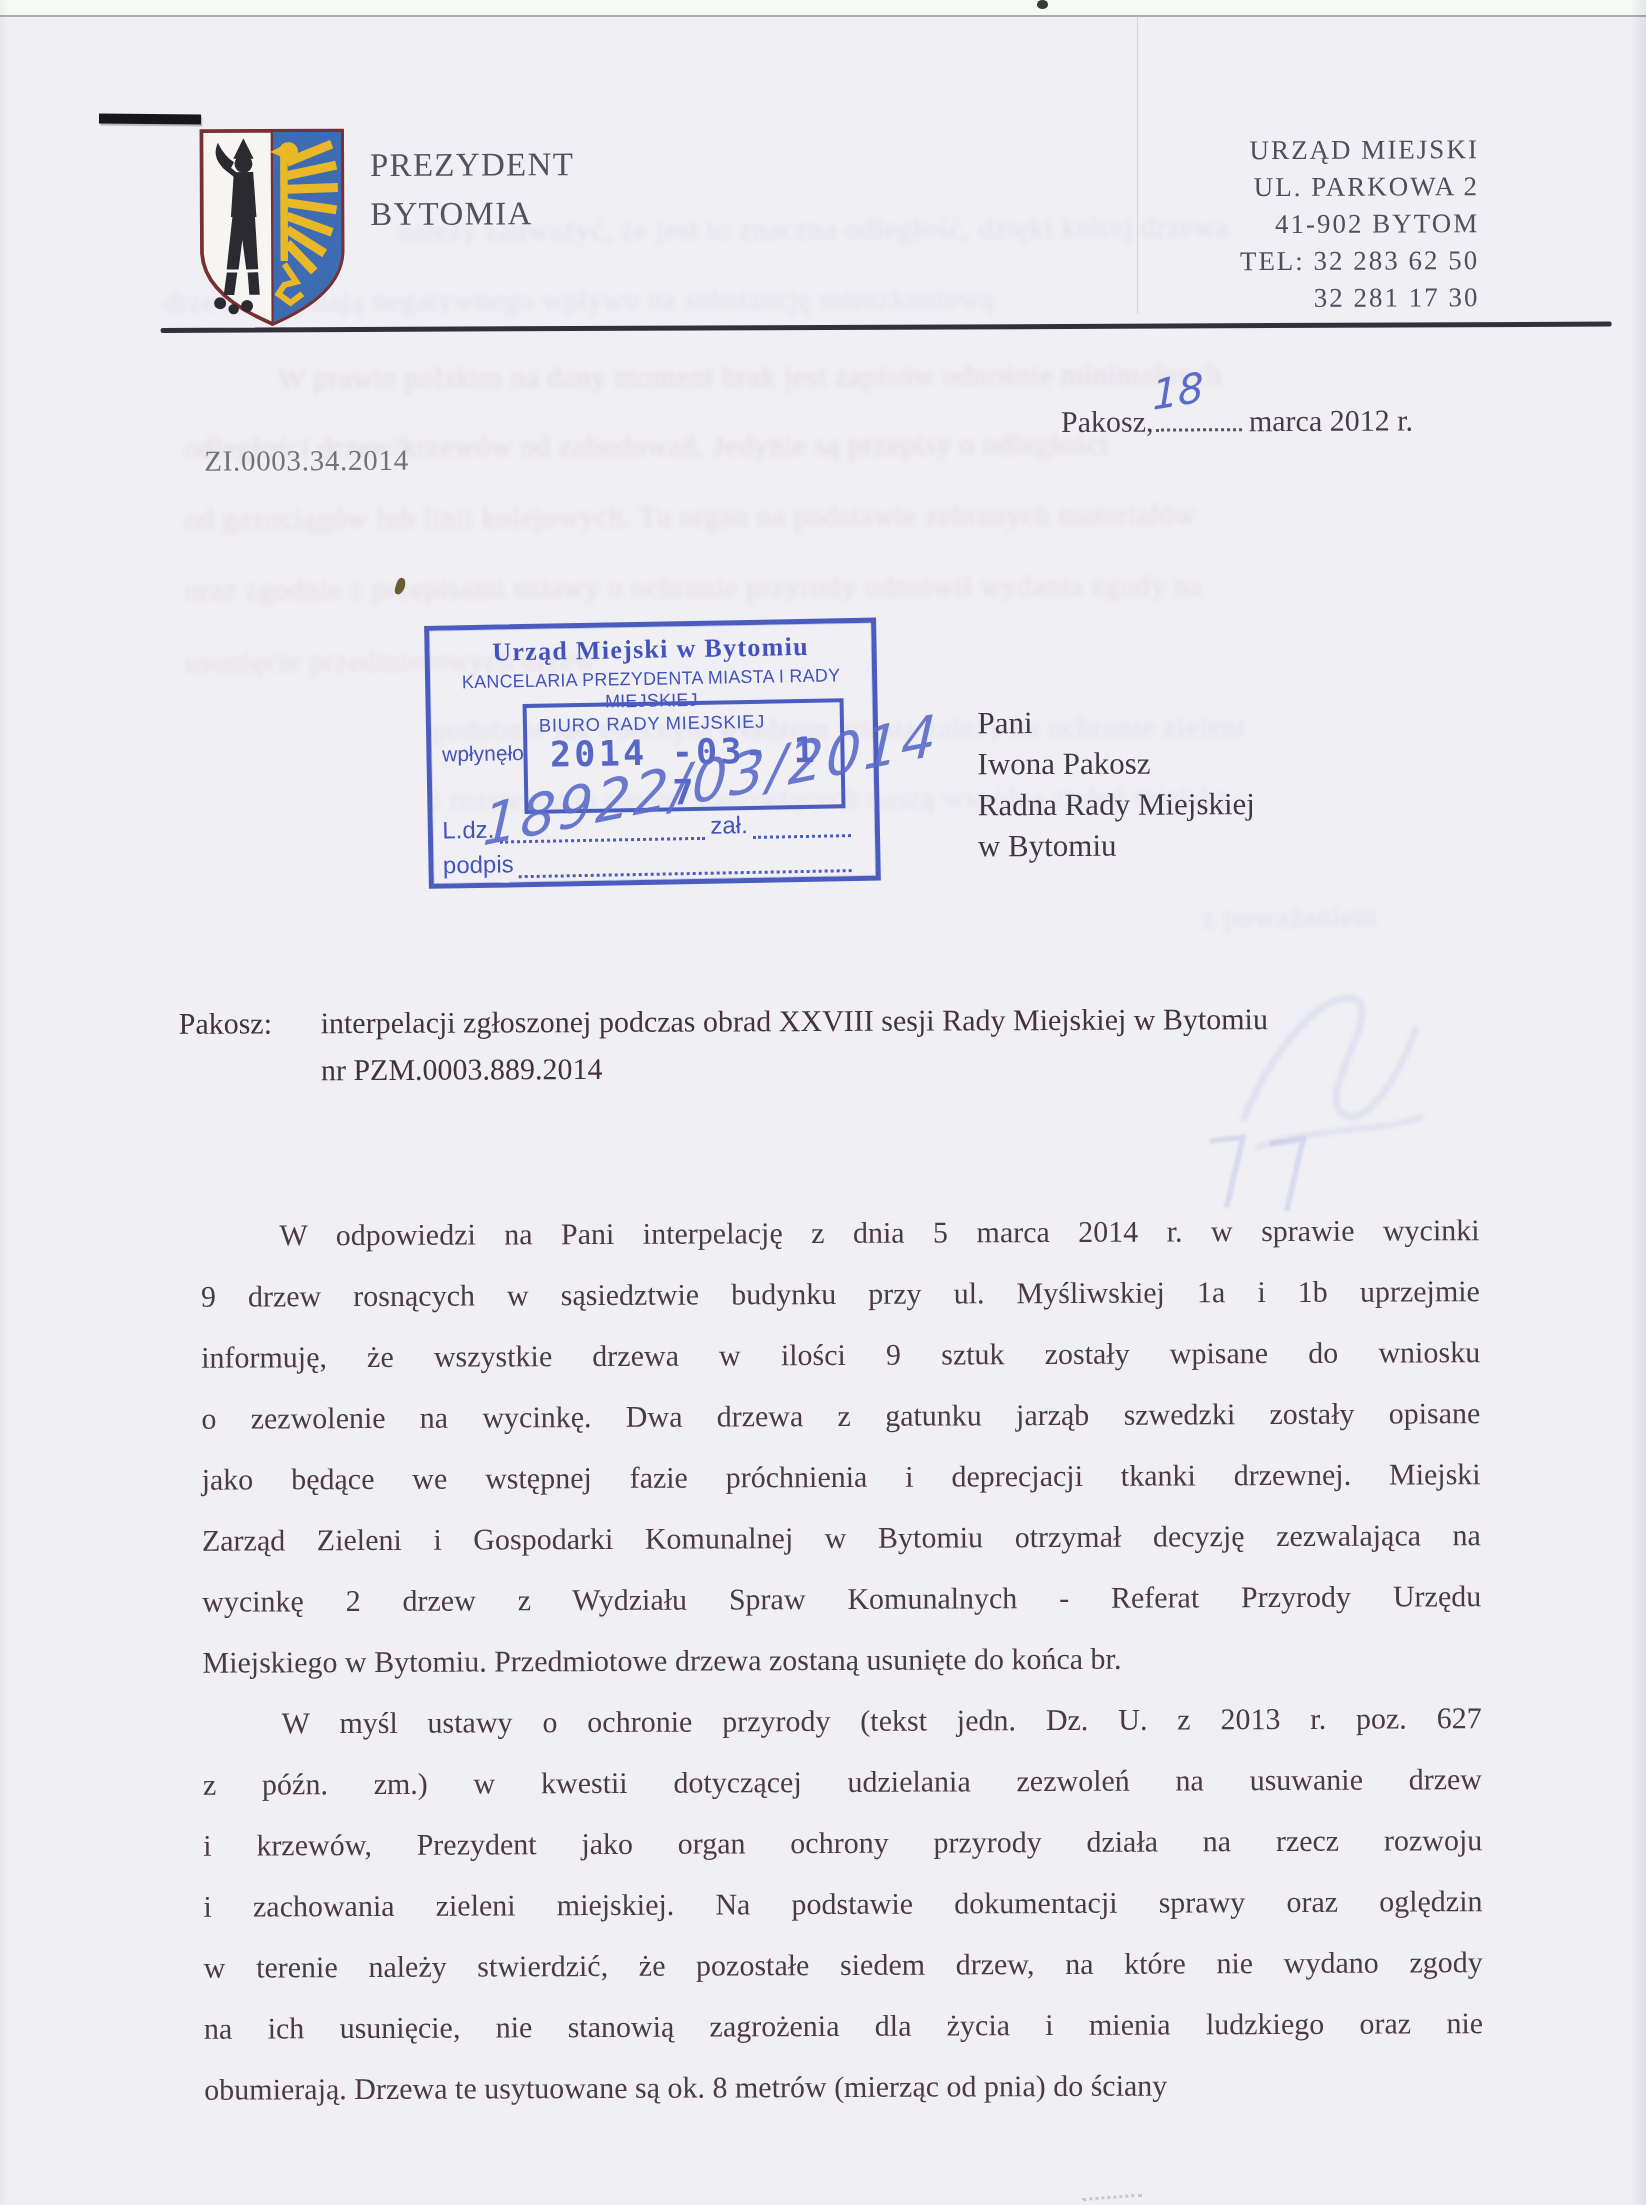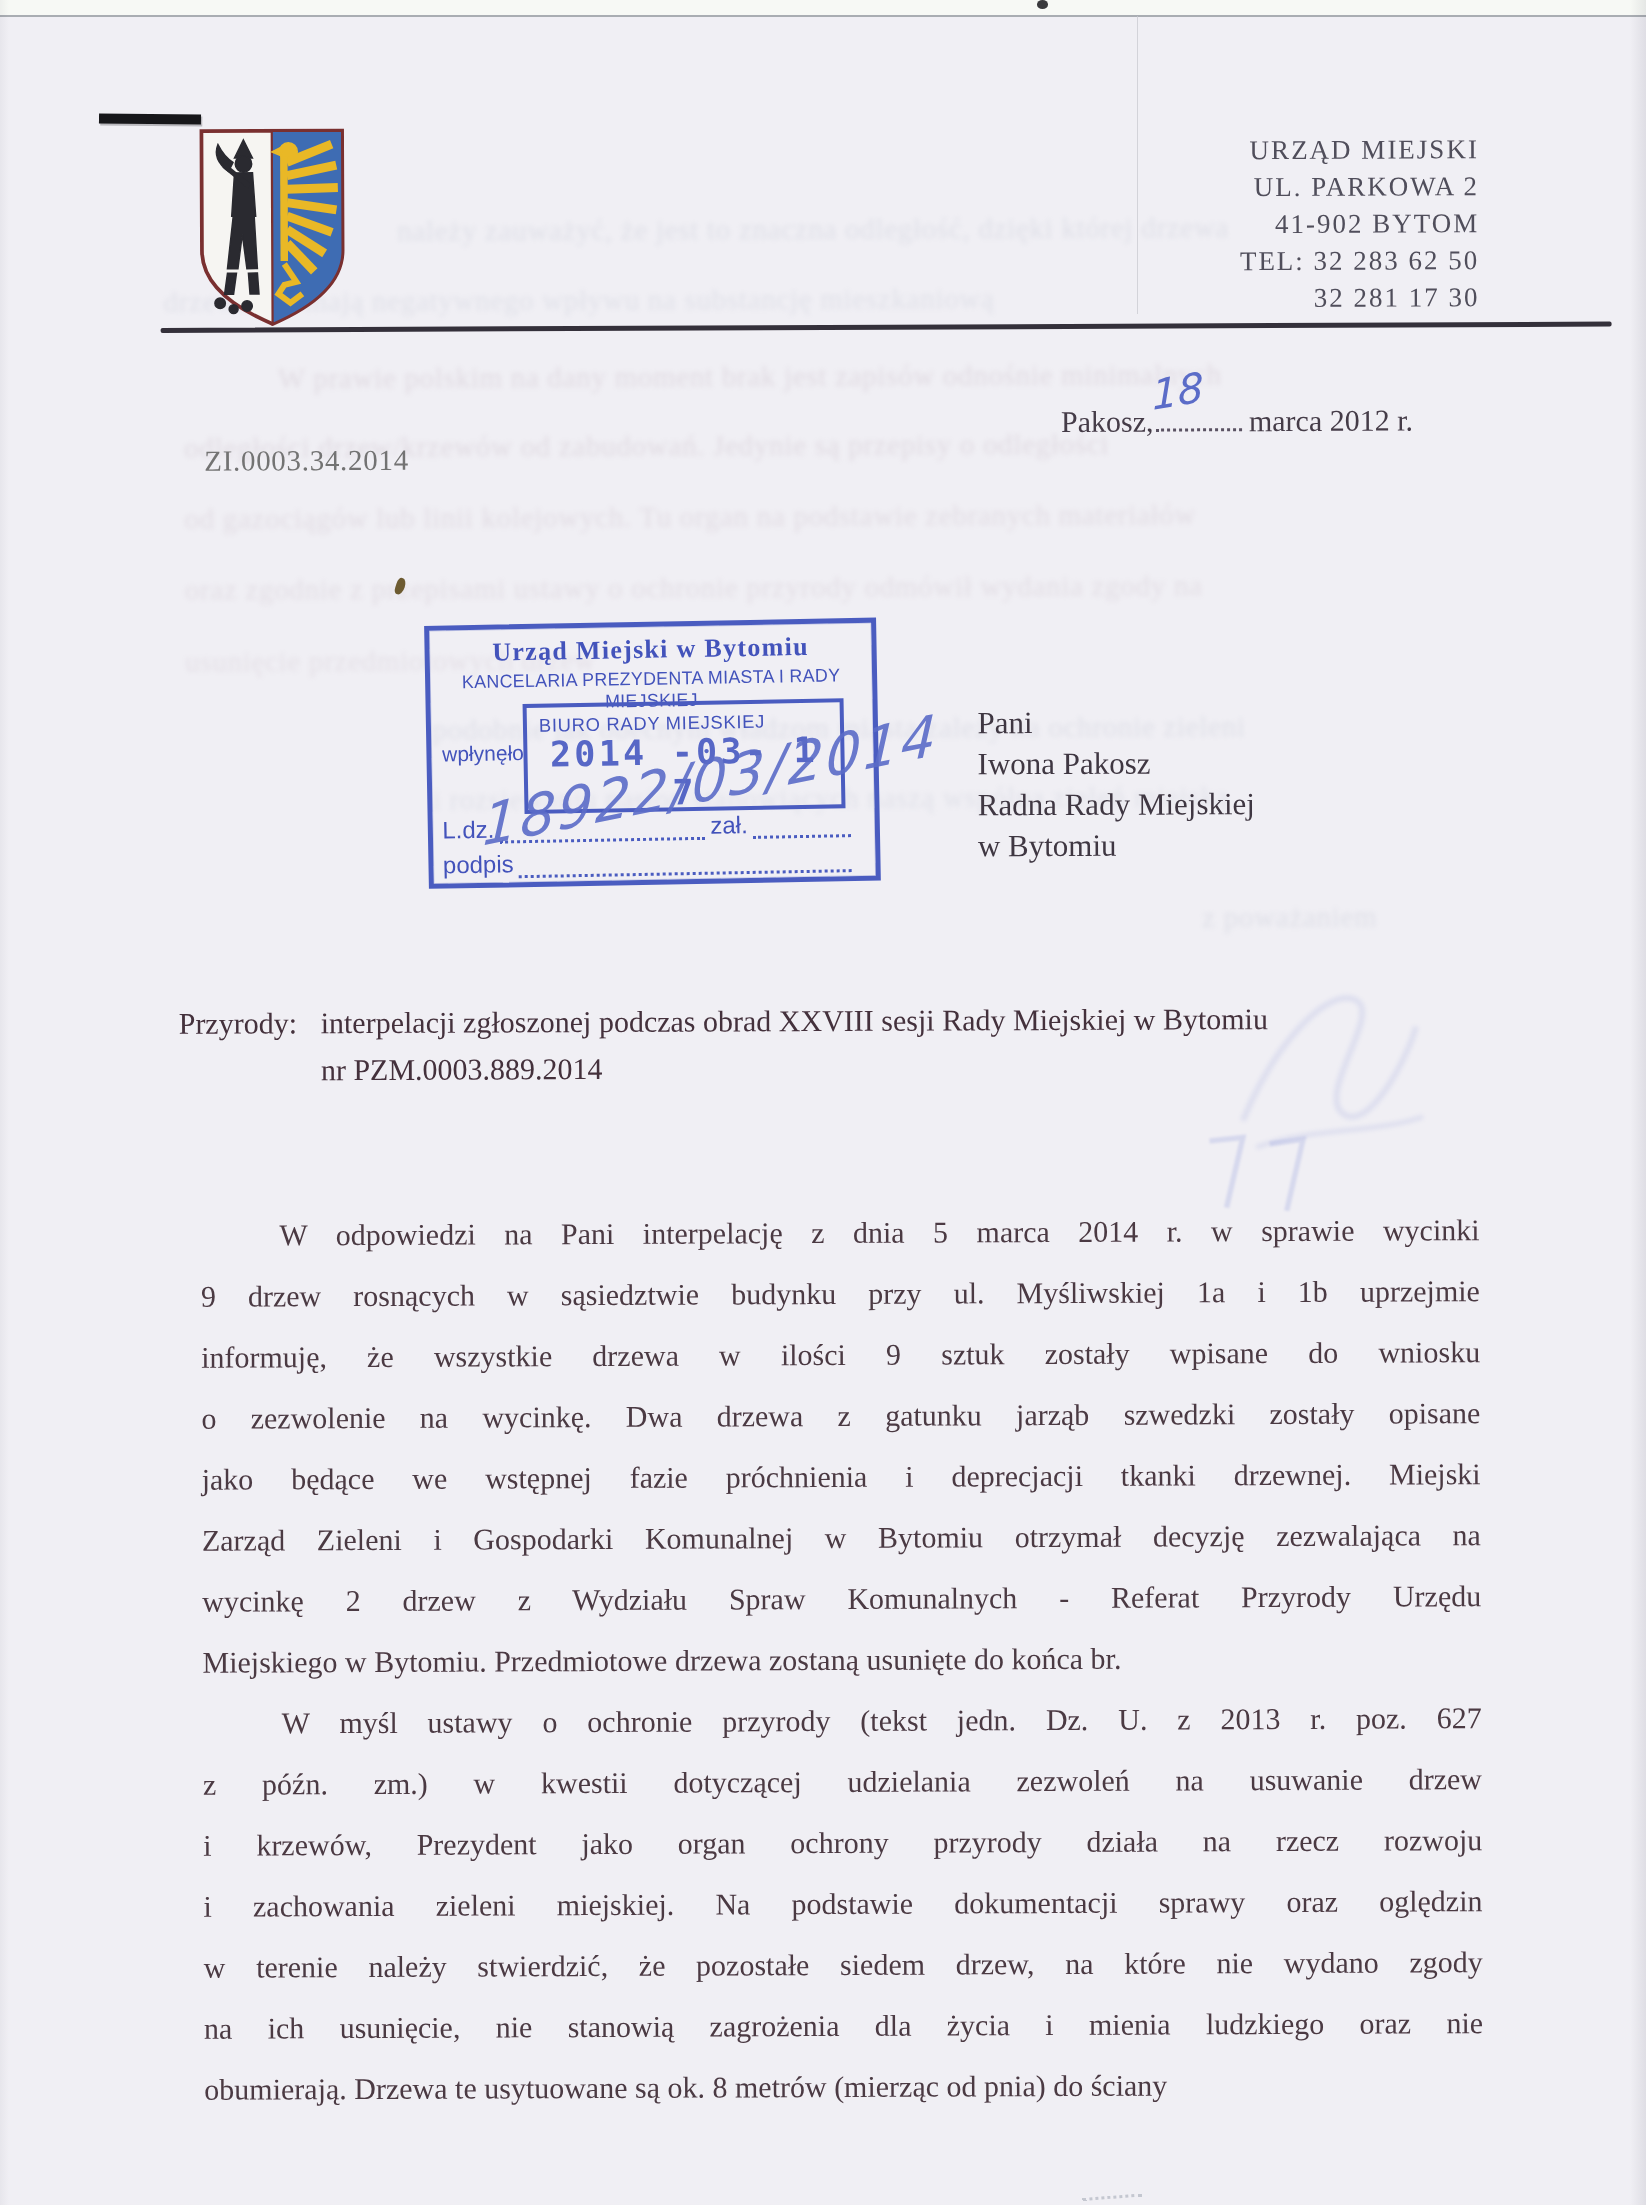--- a/index.html
+++ b/index.html
@@ -131,20 +131,24 @@
         <path d="M60,42 L94,41" stroke-width="6" fill="none"></path>
         <path d="M60,51 L93,56" stroke-width="6" fill="none"></path>
         <path d="M60,60 L90,71" stroke-width="6" fill="none"></path>
         <path d="M60,69 L85,85" stroke-width="6" fill="none"></path>
         <path d="M60,78 L78,97" stroke-width="6" fill="none"></path>
         <path d="M58,20 L58,90" stroke-width="5" fill="none"></path>
         <path d="M58,92 L66,104 L58,106 L54,112 L62,118 L70,112" stroke-width="4" fill="none"></path>
       </g>
     </svg>
 
+    <div class="lh-title">
+      <div>PREZYDENT</div>
+      <div>BYTOMIA</div>
+    </div>
 
     <div class="lh-address">
       <div>URZĄD MIEJSKI</div>
       <div>UL. PARKOWA 2</div>
       <div>41-902 BYTOM</div>
       <div>TEL: 32 283 62 50</div>
       <div>32 281 17 30</div>
     </div>
 
     <div class="lh-rule"></div>
@@ -177,21 +181,21 @@
     </div>
     <div class="hand hand-number">18922/03/2014</div>
 
     <div class="recipient">
       <div>Pani</div>
       <div>Iwona Pakosz</div>
       <div>Radna Rady Miejskiej</div>
       <div>w Bytomiu</div>
     </div>
 
-    <div class="subject-label">Przyrody:</div>
+    <div class="subject-label">Pakosz:</div>
     <div class="subject-1">interpelacji zgłoszonej podczas obrad XXVIII sesji Rady Miejskiej  w Bytomiu</div>
     <div class="subject-2">nr PZM.0003.889.2014</div>
 
     <div class="body-text">
       <div class="bline first">W odpowiedzi na Pani interpelację z dnia 5 marca 2014 r. w sprawie wycinki</div>
       <div class="bline">9 drzew rosnących w sąsiedztwie budynku przy ul. Myśliwskiej 1a i 1b uprzejmie</div>
       <div class="bline">informuję, że wszystkie drzewa w ilości 9 sztuk zostały wpisane do wniosku</div>
       <div class="bline">o zezwolenie na wycinkę. Dwa drzewa z gatunku jarząb szwedzki zostały opisane</div>
       <div class="bline">jako będące we wstępnej fazie próchnienia i deprecjacji tkanki drzewnej. Miejski</div>
       <div class="bline">Zarząd Zieleni i Gospodarki Komunalnej w Bytomiu otrzymał decyzję zezwalająca na</div>

